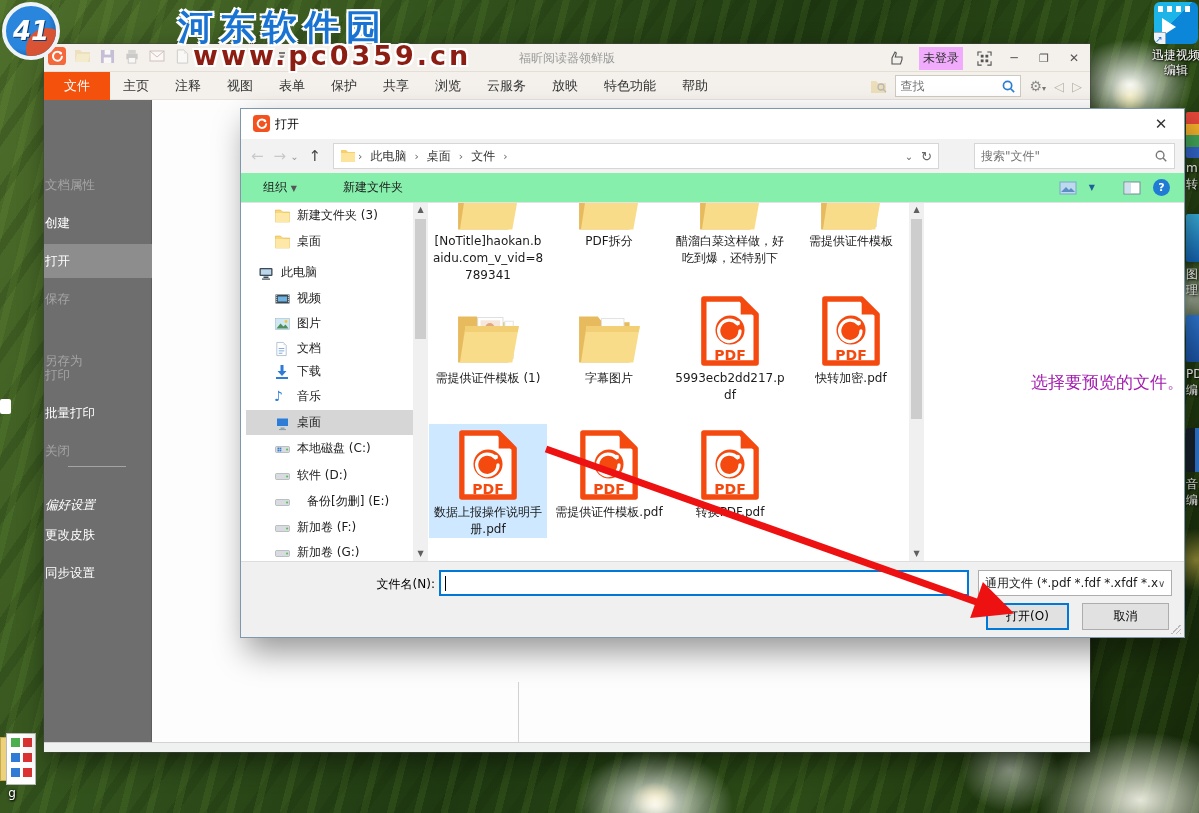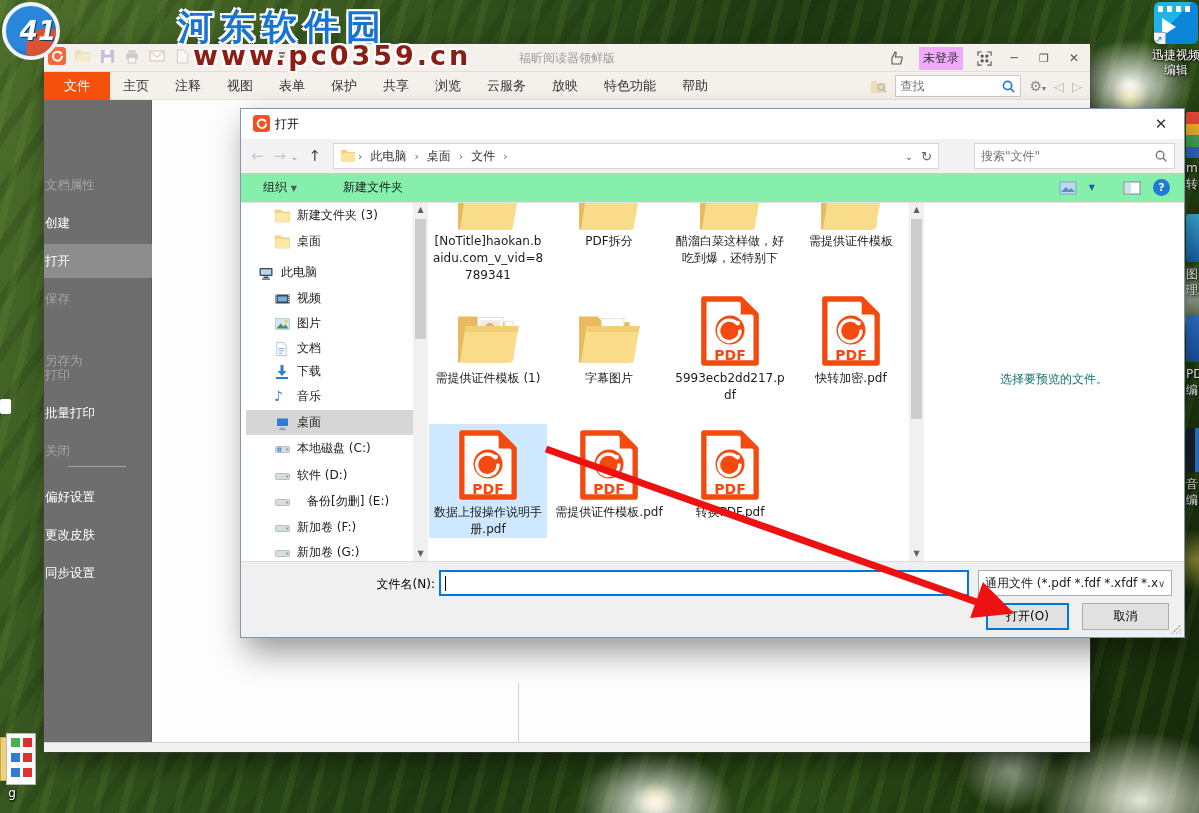--- a/index.html
+++ b/index.html
@@ -16,21 +16,21 @@
  radial-gradient(150px 100px at 1140px 800px, rgba(250,250,238,.9), rgba(250,250,238,0) 68%),
  radial-gradient(70px 60px at 1010px 770px, rgba(255,255,255,.5), rgba(255,255,255,0) 70%),
  repeating-linear-gradient(104deg, rgba(140,190,70,.10) 0 7px, rgba(0,0,0,0) 7px 26px),
  repeating-linear-gradient(-55deg, rgba(20,40,10,.18) 0 9px, rgba(0,0,0,0) 9px 31px),
  linear-gradient(115deg,#4f6f2c 0%,#33531d 28%,#1e3811 52%,#2c4b17 74%,#142608 100%)}
 
 #watermark{position:absolute;left:0;top:0;z-index:70;pointer-events:none}
 .wm-logo{position:absolute;left:2px;top:2px;width:58px;height:58px;border-radius:50%;
  background:radial-gradient(circle at 35% 35%, #2a85dd 0 55%, #1767b5 75%);
  border:4px solid #eef3f8;color:#fff;font-weight:bold;font-style:italic;font-size:26px;
- display:flex;align-items:center;justify-content:flex-end;overflow:hidden}
+ display:flex;align-items:center;justify-content:center;overflow:hidden}
 .wm-logo::after{content:"";position:absolute;right:-12px;bottom:-14px;width:42px;height:42px;border-radius:50%;
  background:#e2512a;opacity:.95}
 .wm-logo b{position:relative;z-index:2;text-shadow:1px 1px 0 #0b3d72}
 .wm-name{position:absolute;left:178px;top:4px;font-size:35px;font-weight:bold;color:#1873d3;letter-spacing:7px;white-space:nowrap;
  text-shadow:-2px -2px 0 #fff,2px -2px 0 #fff,-2px 2px 0 #fff,2px 2px 0 #fff,0 2px 0 #fff,2px 0 0 #fff}
 .wm-url{position:absolute;left:193px;top:40px;font-size:27px;font-weight:bold;color:#8c1d12;letter-spacing:3px;white-space:nowrap;
  text-shadow:-2px -2px 0 #fff,2px -2px 0 #fff,-2px 2px 0 #fff,2px 2px 0 #fff}
 
 .dicon-label{position:absolute;color:#fff;text-shadow:1px 1px 2px #000,0 0 3px #000;font-size:12px;text-align:center;line-height:15px}
 #vid-editor-icon{position:absolute;left:1154px;top:2px;width:44px;height:42px;border-radius:6px;
@@ -123,21 +123,21 @@
 
 #filegrid{position:absolute;left:188px;top:0;width:480px;height:358px;overflow:hidden}
 .tile{position:absolute;width:118px;text-align:center}
 .tile.selected{background:#cde8ff}
 .icobox{height:78px;display:flex;align-items:flex-end;justify-content:center;overflow:hidden}
 .tile.clip .icobox{height:28px}
 .tile.clip .icobox svg{margin-bottom:-4px}
 .fname{margin-top:2px;font-size:12px;line-height:17px;color:#1b1b1b;word-break:break-all;padding:0 2px}
 
 #preview{position:absolute;left:683px;top:0;width:260px;height:358px;background:#fff}
-#preview-hint{position:absolute;left:0;top:168px;width:100%;text-align:center;color:#0f766e;font-size:12px}
+#preview-hint{position:absolute;left:0;top:168px;width:100%;text-align:right;color:#a21caf;font-size:17px}
 
 #dlg-bottom{position:absolute;left:0;top:452px;width:943px;height:76px;background:#f0f0f0;border-top:1px solid #ddd}
 #fname-label{position:absolute;left:120px;top:14px;width:74px;text-align:right;font-size:12px;color:#000}
 #fname-input{position:absolute;left:198px;top:8px;width:530px;height:26px;background:#fff;border:2px solid #0078d7}
 #fname-input .caret{position:absolute;left:4px;top:4px;width:1px;height:15px;background:#000}
 #ftype{position:absolute;left:737px;top:8px;width:194px;height:26px;background:#fff;border:1px solid #adadad;display:flex;align-items:center;padding:0 6px;font-size:12px;color:#1b1b1b;white-space:nowrap;overflow:hidden}
 #ftype .dd{margin-left:auto;color:#555;font-size:10px}
 .dlg-btn{position:absolute;top:41px;height:27px;background:#e1e1e1;border:1px solid #adadad;font-size:12px;color:#000;display:flex;align-items:center;justify-content:center;font-family:inherit}
 #btn-open{left:745px;width:83px;border:2px solid #0078d7}
 #btn-cancel{left:841px;width:87px}
@@ -317,21 +317,21 @@
     <div id="fm-sidebar">
         <div class="fm-item disabled" style="top: 70px;">文档属性</div>
         <div class="fm-item " style="top: 108px;">创建</div>
         <div class="fm-item selected" style="top: 144px;">打开</div>
         <div class="fm-item disabled" style="top: 184px;">保存</div>
         <div class="fm-item disabled" style="top: 222px; margin-top: 24px;">另存为</div>
         <div class="fm-item disabled" style="top: 260px;">打印</div>
         <div class="fm-item " style="top: 298px;">批量打印</div>
         <div class="fm-item disabled" style="top: 336px;">关闭</div>
         <div class="fm-divider" style="top: 366px;"></div>
-        <div class="fm-item " style="top: 382px;">偏好设置</div>
+        <div class="fm-item " style="top: 390px; font-style: italic;">偏好设置</div>
         <div class="fm-item " style="top: 420px;">更改皮肤</div>
         <div class="fm-item " style="top: 458px;">同步设置</div>
       </div>
     <div id="fm-main">
       <div id="fm-title">打开</div>
       <div class="fm-ic" id="ic-recent"></div>
       <div class="fm-ic" id="ic-cloud"></div>
       <div class="fm-ic" id="ic-computer">
         <svg width="34" height="34" viewBox="0 0 34 34" fill="none" stroke="#3a7fd5" stroke-width="2">
             <rect x="2" y="4" width="7" height="26"></rect>

